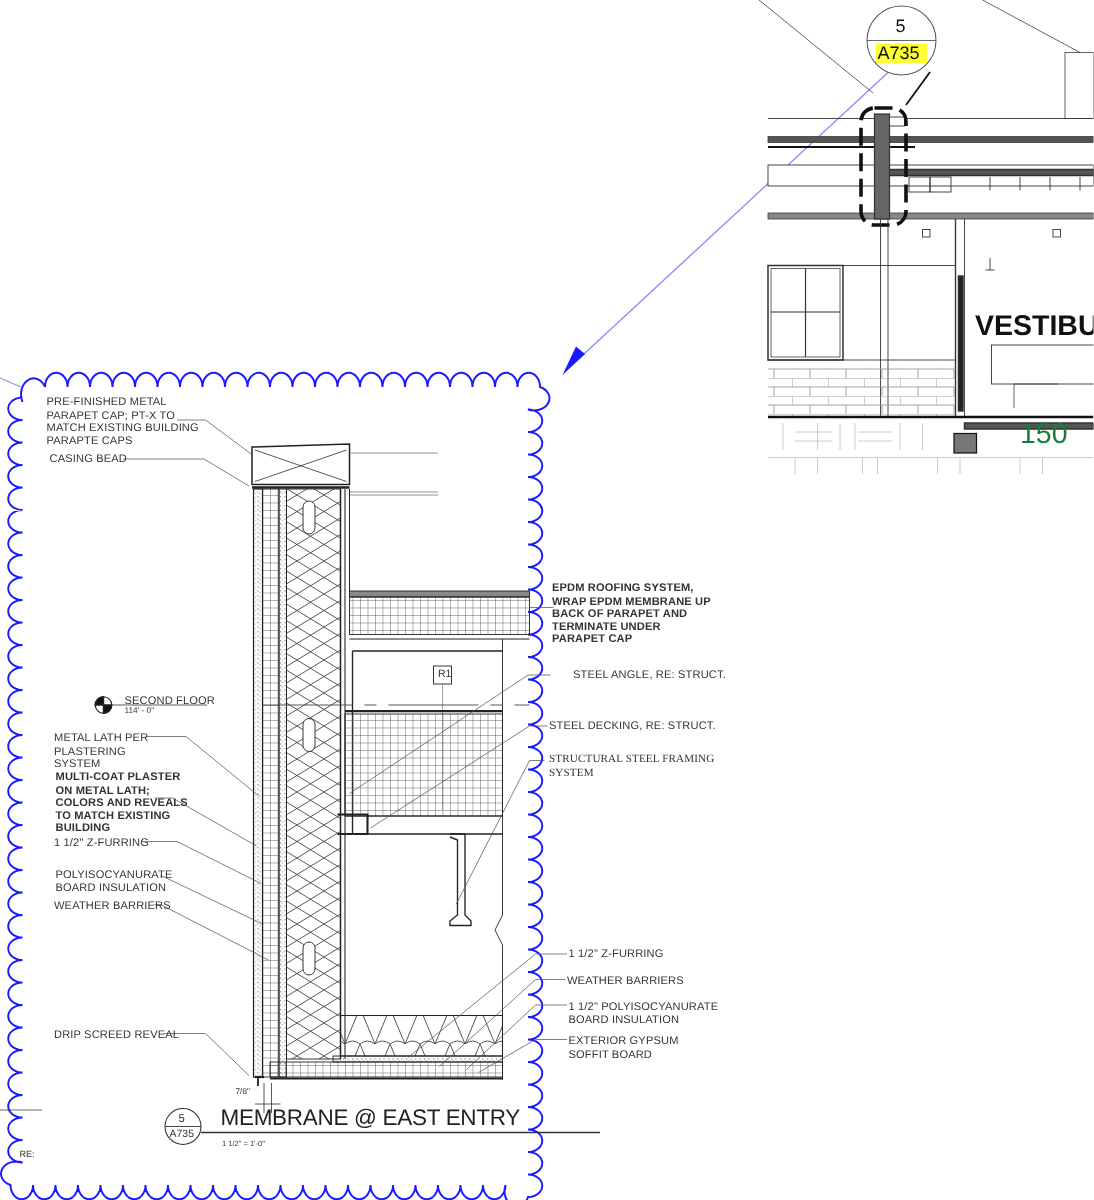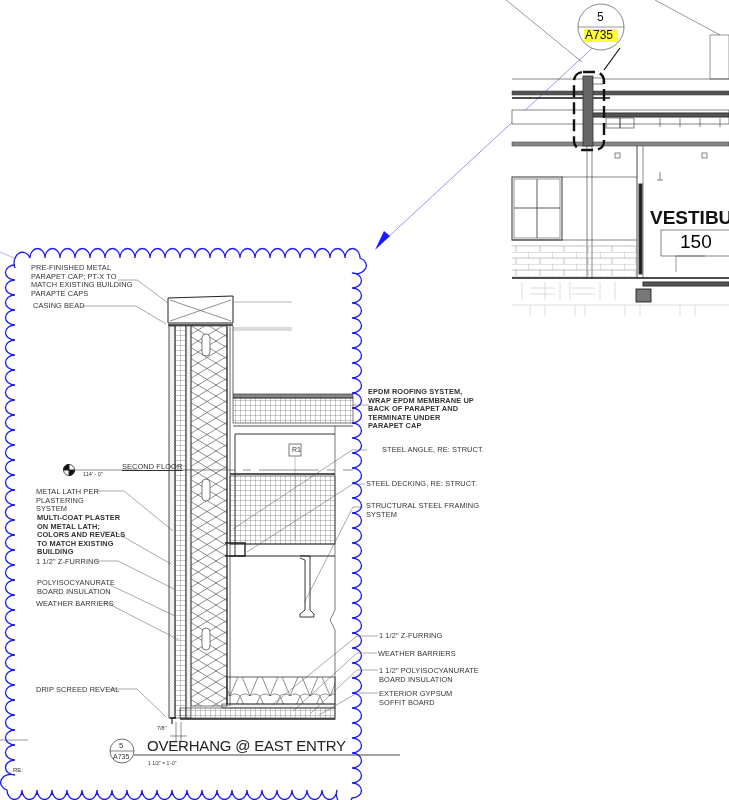--- a/index.html
+++ b/index.html
@@ -2,21 +2,21 @@
 <html><head>
 <meta charset="utf-8">
 <style>
   html,body{margin:0;padding:0;background:#fff;}
   body{width:729px;height:800px;position:relative;overflow:hidden;font-family:"Liberation Sans",sans-serif;color:#222;}
   svg{position:absolute;left:0;top:0;}
   .note{position:absolute;font-size:7.4px;line-height:8.6px;color:#333;text-transform:uppercase;white-space:pre-line;letter-spacing:0.1px;}
   .title{position:absolute;font-size:15px;color:#222;letter-spacing:-0.2px;}
   .scale{position:absolute;font-size:5px;color:#333;}
   .vest{position:absolute;font-weight:bold;font-size:19px;color:#111;}
-  .roomno{position:absolute;font-size:19px;color:#000000;}
+  .roomno{position:absolute;font-size:19px;color:#15803d;margin-top:48px;}
   .tagtxt{position:absolute;font-size:12px;color:#111;}
   .small{position:absolute;font-size:5.5px;color:#333;}
 </style>
 </head>
 <body>
 
 <svg width="729" height="800" viewBox="0 0 729 800">
   <defs>
     <pattern id="grid" width="5" height="5" patternUnits="userSpaceOnUse">
       <path d="M5 0H0V5" fill="none" stroke="#555" stroke-width="0.6"></path>
@@ -235,36 +235,36 @@
 <div class="note" style="left:36px;top:600px;">WEATHER BARRIERS</div>
 <div class="note" style="left:36px;top:686px;">DRIP SCREED REVEAL</div>
 
 <div class="note" style="left:368px;top:388px;font-weight:bold;">EPDM ROOFING SYSTEM,
 WRAP EPDM MEMBRANE UP
 BACK OF PARAPET AND
 TERMINATE UNDER
 PARAPET CAP</div>
 <div class="note" style="left:382px;top:446px;">STEEL ANGLE, RE: STRUCT.</div>
 <div class="note" style="left:366px;top:480px;text-align:right;">STEEL DECKING, RE: STRUCT.</div>
-<div class="note" style="left:366px;top:502px;">STRUCTURAL STEEL FRAMING
+<div class="note" style="left:366px;top:502px;font-family:Liberation Serif, serif;">STRUCTURAL STEEL FRAMING
 SYSTEM</div>
 <div class="note" style="left:379px;top:632px;">1 1/2" Z-FURRING</div>
 <div class="note" style="left:378px;top:650px;">WEATHER BARRIERS</div>
 <div class="note" style="left:379px;top:667px;">1 1/2" POLYISOCYANURATE
 BOARD INSULATION</div>
 <div class="note" style="left:379px;top:690px;">EXTERIOR GYPSUM
 SOFFIT BOARD</div>
 
-<div class="note" style="left:83px;top:463px;text-decoration:underline;margin-left:39px;">SECOND FLOOR</div>
+<div class="note" style="left:83px;top:463px;">SECOND FLOOR</div>
 <div class="small" style="left:83px;top:471px;">114' - 0"</div>
 <div class="small" style="left:292px;top:446px;font-size:7px;">R1</div>
 <div class="small" style="left:157px;top:725px;">7/8"</div>
 
 <div class="small" style="left:119px;top:741px;font-size:7.5px;">5</div>
 <div class="small" style="left:113px;top:753px;font-size:7px;">A735</div>
-<div class="title" style="left:147px;top:737px;">OVERHANG @ EAST ENTRY</div>
+<div class="title" style="left:147px;top:737px;">MEMBRANE @ EAST ENTRY</div>
 <div class="scale" style="left:148px;top:760px;">1 1/2" = 1'-0"</div>
 <div class="small" style="left:13px;top:767px;font-size:6px;">RE:</div>
 
 <div class="tagtxt" style="left:597px;top:10px;">5</div>
 <div class="tagtxt" style="left:585px;top:28px;">A735</div>
 <div class="vest" style="left:650px;top:207px;">VESTIBU</div>
 <div class="roomno" style="left:680px;top:231px;">150</div>
 
 </body></html>

